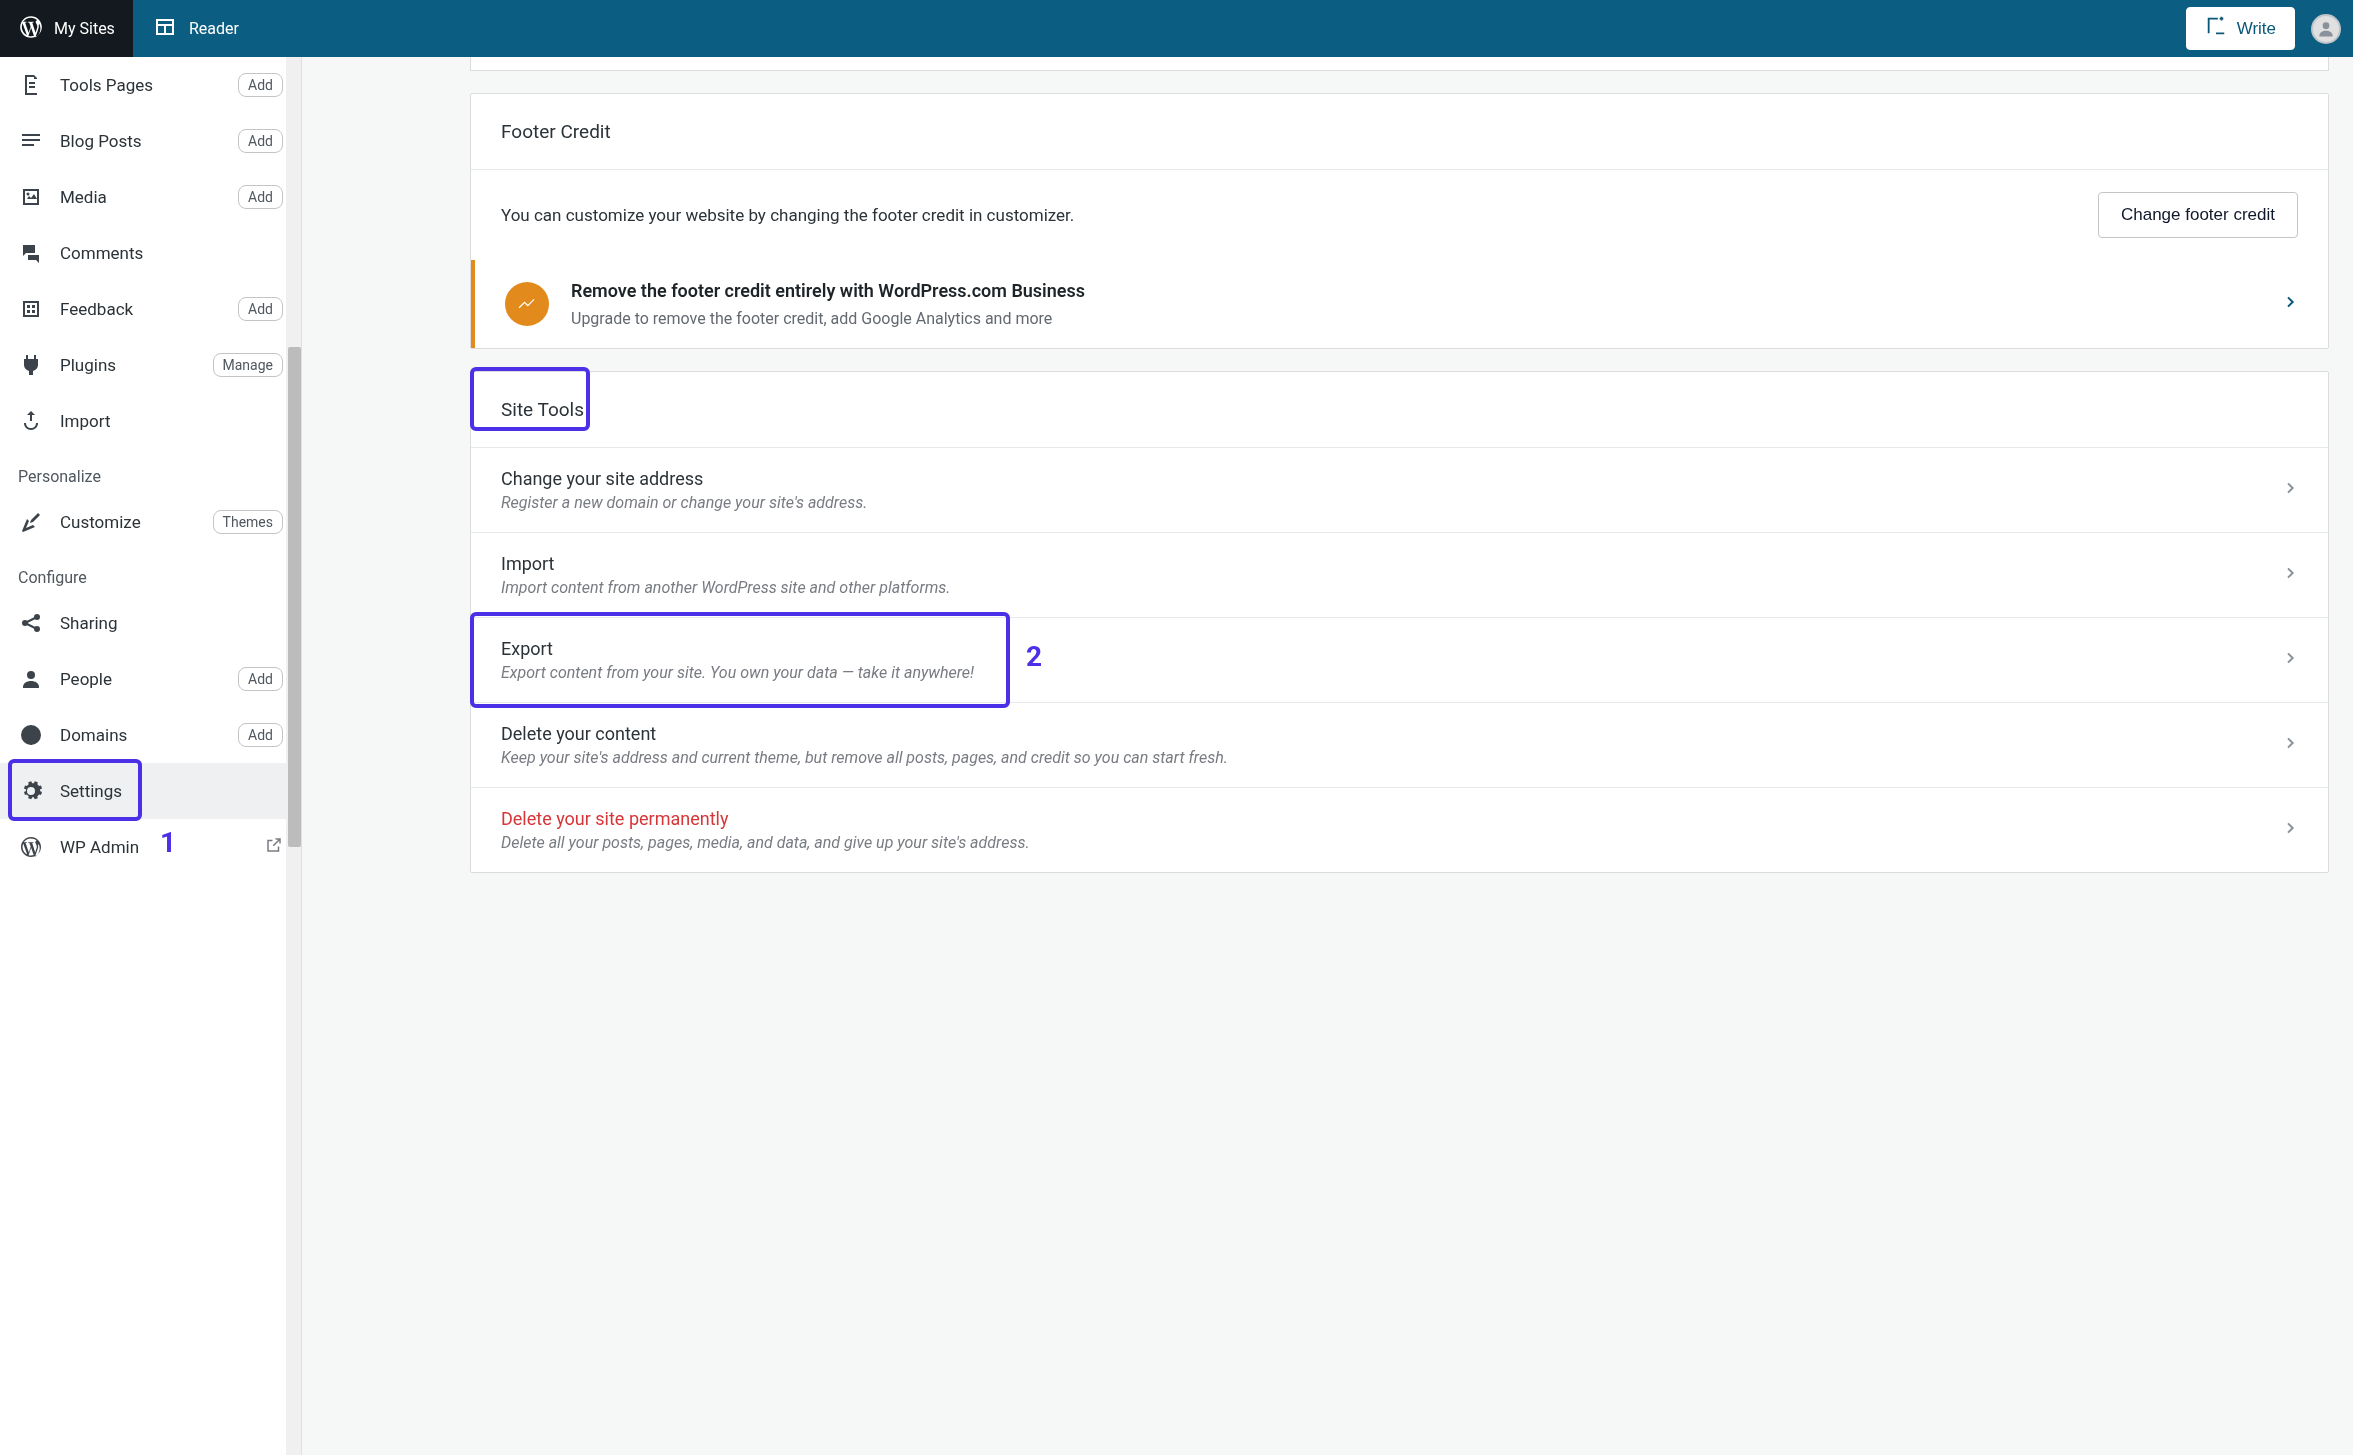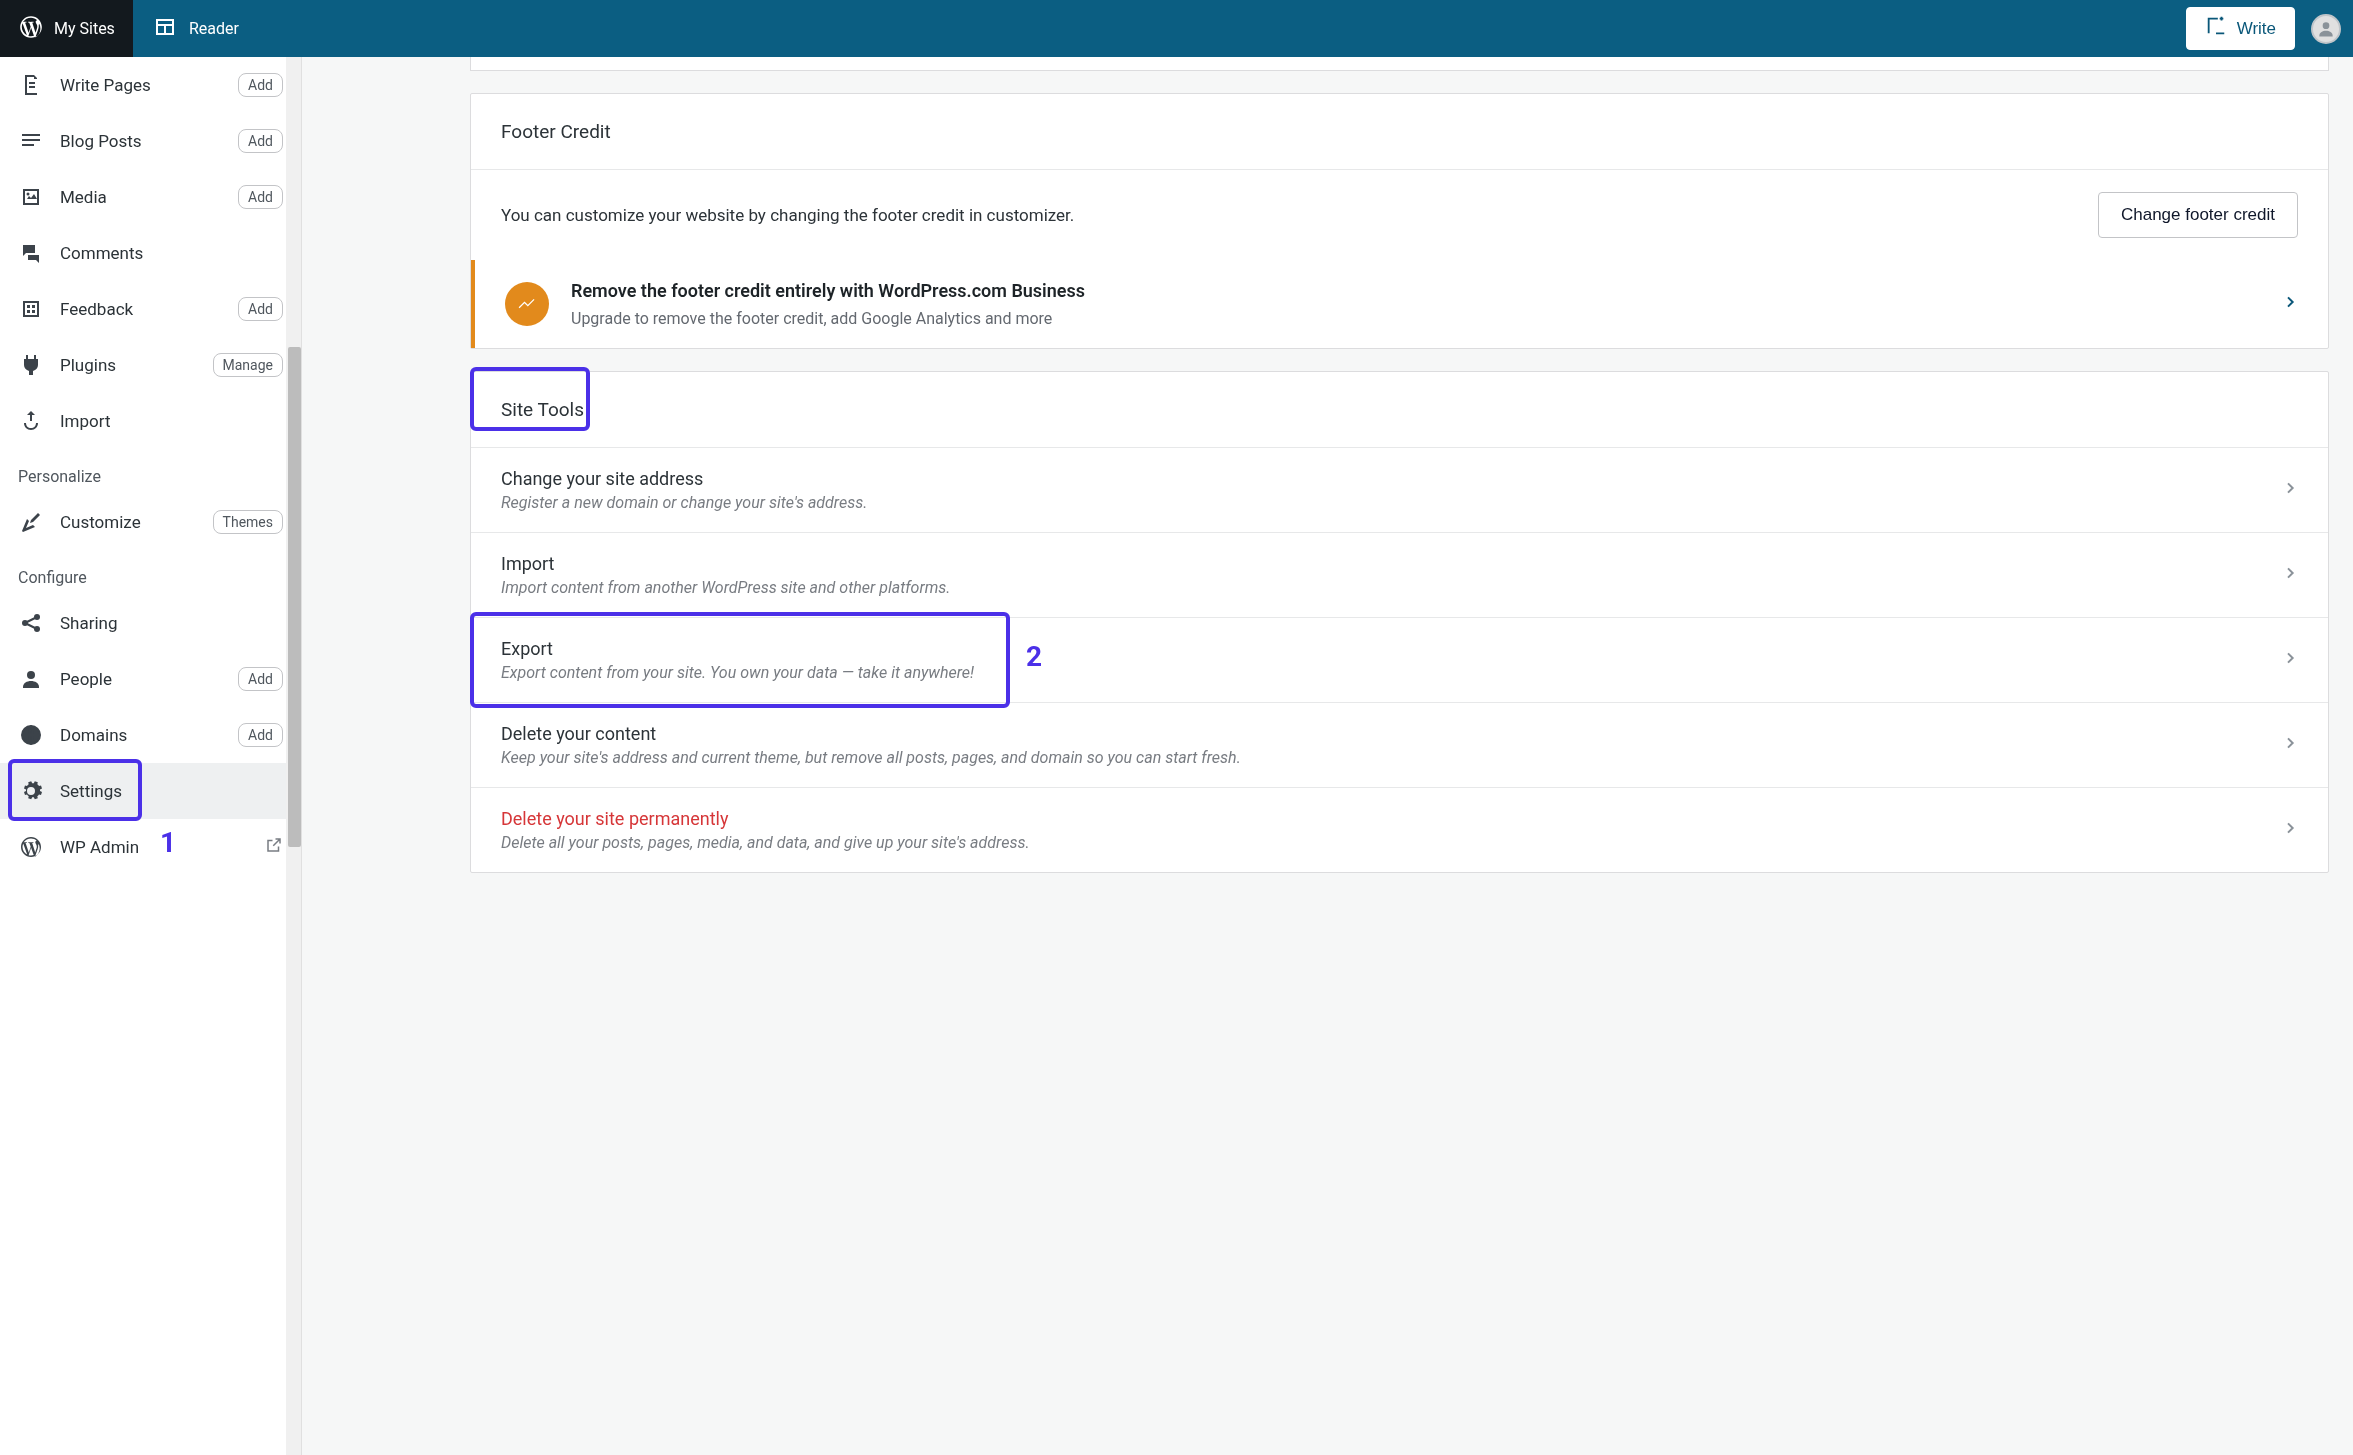--- a/index.html
+++ b/index.html
@@ -112,21 +112,21 @@
 <div class="layout">
 
   <div class="sidebar">
 
     <div class="nav-item">
       <span class="icon-slot">
           <svg viewBox="0 0 24 24">
             <path d="M6 2h9l3 3v17H6V2zm2 2v16h10V6h-3V4H8zm2 5h6v2h-6V9zm0 4h6v2h-6v-2z"></path>
           </svg>
         </span>
-      <span class="label">Write Pages</span>
+      <span class="label">Tools Pages</span>
       <span class="pill">Add</span>
     </div>
 
     <div class="nav-item">
       <span class="icon-slot">
           <svg viewBox="0 0 24 24">
             <path d="M3 5h18v2H3V5zm0 5h18v2H3v-2zm0 5h12v2H3v-2z"></path>
           </svg>
         </span>
       <span class="label">Blog Posts</span>
@@ -318,21 +318,21 @@
         <span><svg class="chev" viewBox="0 0 24 24" fill="none" stroke="#8a9299" stroke-width="3">
               <path d="M9 5l7 7-7 7"></path>
             </svg></span>
         <div class="highlight-box" style="left:-1px; top:-6px; width:540px; height:96px;"></div>
         <div class="annotation-num" style="left:555px; top:22px;">2</div>
       </div>
 
       <div class="tool-row">
         <div class="txt">
           <div class="title">Delete your content</div>
-          <div class="sub">Keep your site's address and current theme, but remove all posts, pages, and domain so you can start fresh.</div>
+          <div class="sub">Keep your site's address and current theme, but remove all posts, pages, and credit so you can start fresh.</div>
         </div>
         <span><svg class="chev" viewBox="0 0 24 24" fill="none" stroke="#8a9299" stroke-width="3">
               <path d="M9 5l7 7-7 7"></path>
             </svg></span>
       </div>
 
       <div class="tool-row">
         <div class="txt">
           <div class="title danger">Delete your site permanently</div>
           <div class="sub">Delete all your posts, pages, media, and data, and give up your site's address.</div>

